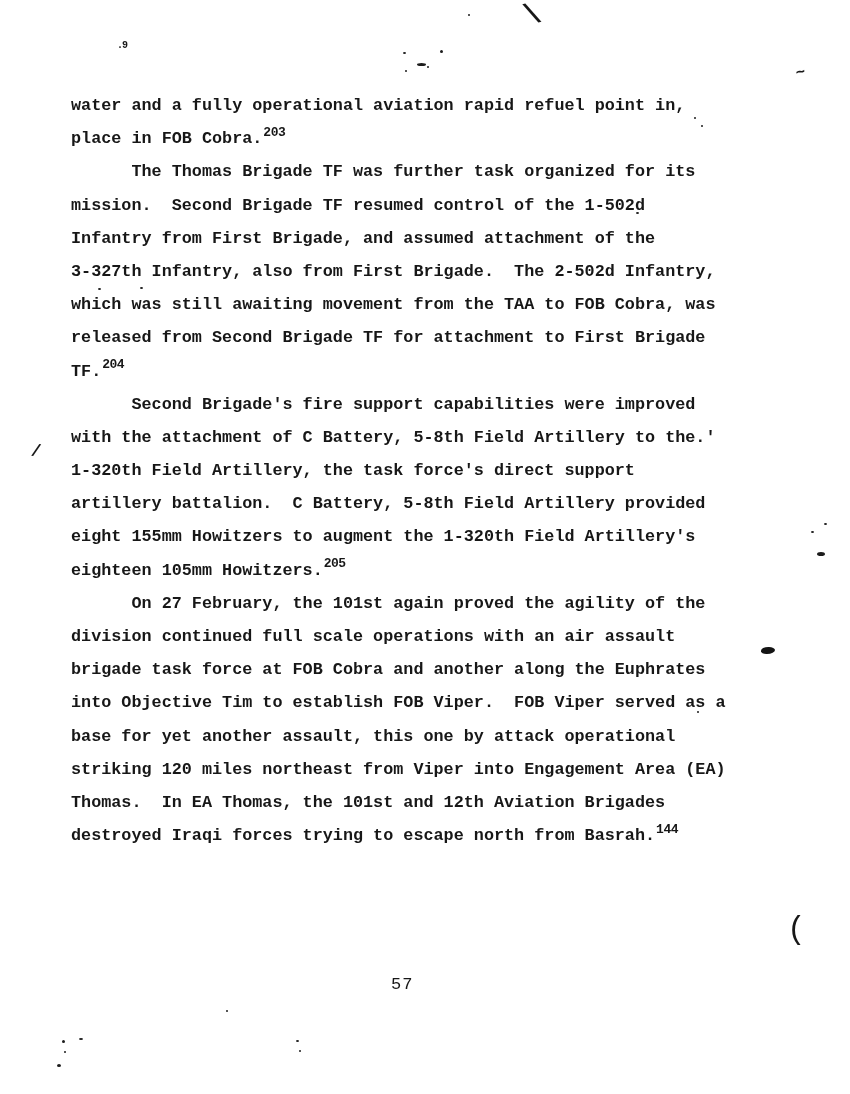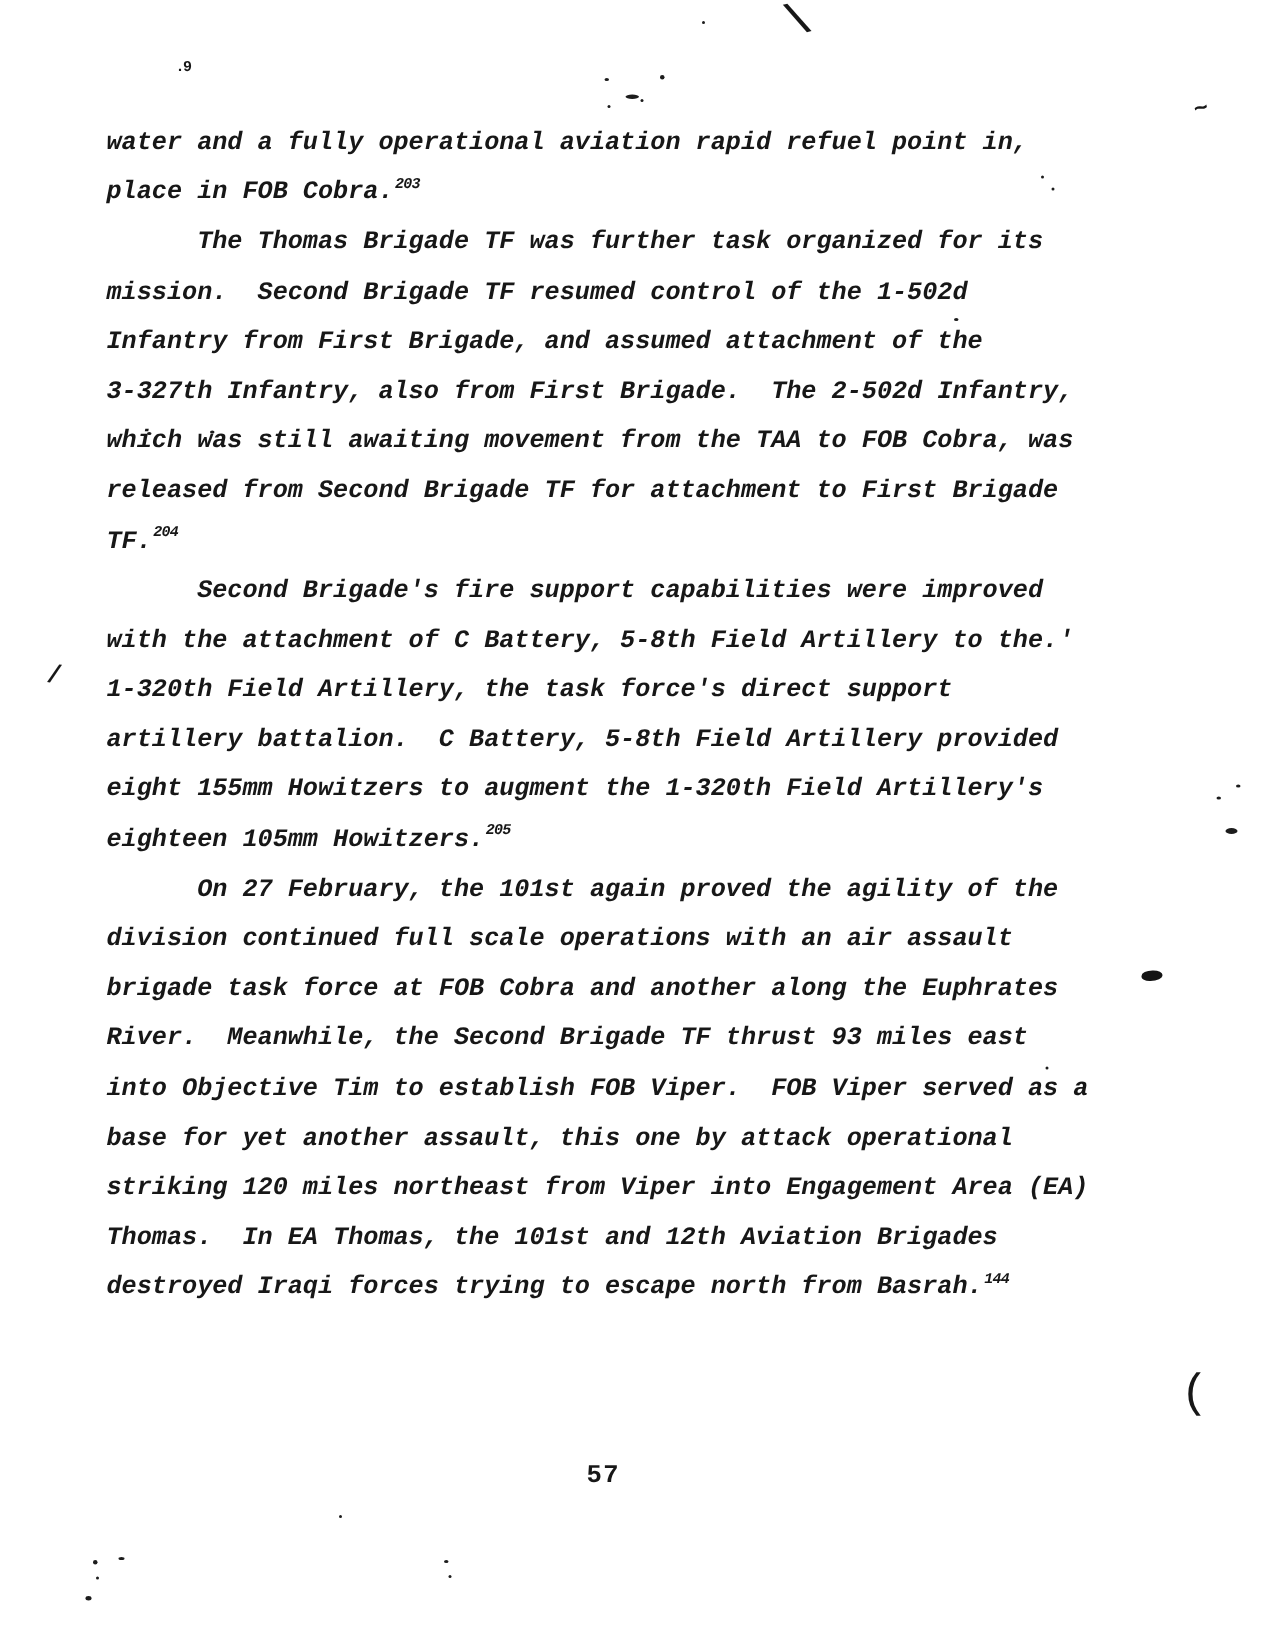--- a/index.html
+++ b/index.html
@@ -5,43 +5,43 @@
   html,body{margin:0;padding:0;background:#e8e8e8;}
   .page{
     position:relative;
     width:850px;height:1094px;
     background:#ffffff;
     overflow:hidden;
     font-family:"Liberation Mono","DejaVu Sans Mono",monospace;
     color:#171717;
   }
   #text-block{
-    position:absolute;left:71px;top:79px;width:690px;font-style:italic;
+    position:absolute;left:71px;top:89px;width:690px;
   }
   .line{
     height:33.2px;
     line-height:33.2px;
     font-size:16.8px;
     font-weight:700;
     white-space:pre;
     letter-spacing:0px;
   }
   .line sup.fn{
-    font-size:10px;
+    font-size:13px;
     font-weight:700;
     position:relative;
     top:-1px;
     letter-spacing:-0.5px;
     margin-left:1px;
     vertical-align:super;
     line-height:0;
   }
   .pagenum{
     position:absolute;left:391px;top:975px;
-    font-size:17px;font-weight:700;letter-spacing:1px;
+    font-size:17px;font-weight:400;letter-spacing:1px;
   }
   .artifact{position:absolute;font-weight:700;}
   #art-top-left{left:117px;top:40px;font-size:10px;letter-spacing:-1px;}
   #art-pen-stroke{
     left:524px;top:0px;font-size:28px;
     transform:rotate(-14deg) scaleY(1.05);
     transform-origin:center;
   }
   #art-tilde{left:796px;top:64px;font-size:16px;transform:rotate(-14deg);}
   #art-check{left:31px;top:442px;font-size:17px;transform:rotate(6deg);}
@@ -69,21 +69,20 @@
       <div class="line"><span>TF.</span><sup class="fn">204</sup></div>
       <div class="line"><span>      Second Brigade's fire support capabilities were improved</span></div>
       <div class="line"><span>with the attachment of C Battery, 5-8th Field Artillery to the.'</span></div>
       <div class="line"><span>1-320th Field Artillery, the task force's direct support</span></div>
       <div class="line"><span>artillery battalion.  C Battery, 5-8th Field Artillery provided</span></div>
       <div class="line"><span>eight 155mm Howitzers to augment the 1-320th Field Artillery's</span></div>
       <div class="line"><span>eighteen 105mm Howitzers.</span><sup class="fn">205</sup></div>
       <div class="line"><span>      On 27 February, the 101st again proved the agility of the</span></div>
       <div class="line"><span>division continued full scale operations with an air assault</span></div>
       <div class="line"><span>brigade task force at FOB Cobra and another along the Euphrates</span></div>
-      <div class="line"><span>River.  Meanwhile, the Second Brigade TF thrust 93 miles east</span></div>
       <div class="line"><span>into Objective Tim to establish FOB Viper.  FOB Viper served as a</span></div>
       <div class="line"><span>base for yet another assault, this one by attack operational</span></div>
       <div class="line"><span>striking 120 miles northeast from Viper into Engagement Area (EA)</span></div>
       <div class="line"><span>Thomas.  In EA Thomas, the 101st and 12th Aviation Brigades</span></div>
       <div class="line"><span>destroyed Iraqi forces trying to escape north from Basrah.</span><sup class="fn">144</sup></div>
     </div>
 
   <div class="pagenum">57</div>
 
   <span class="artifact" id="art-top-left">.9</span>

